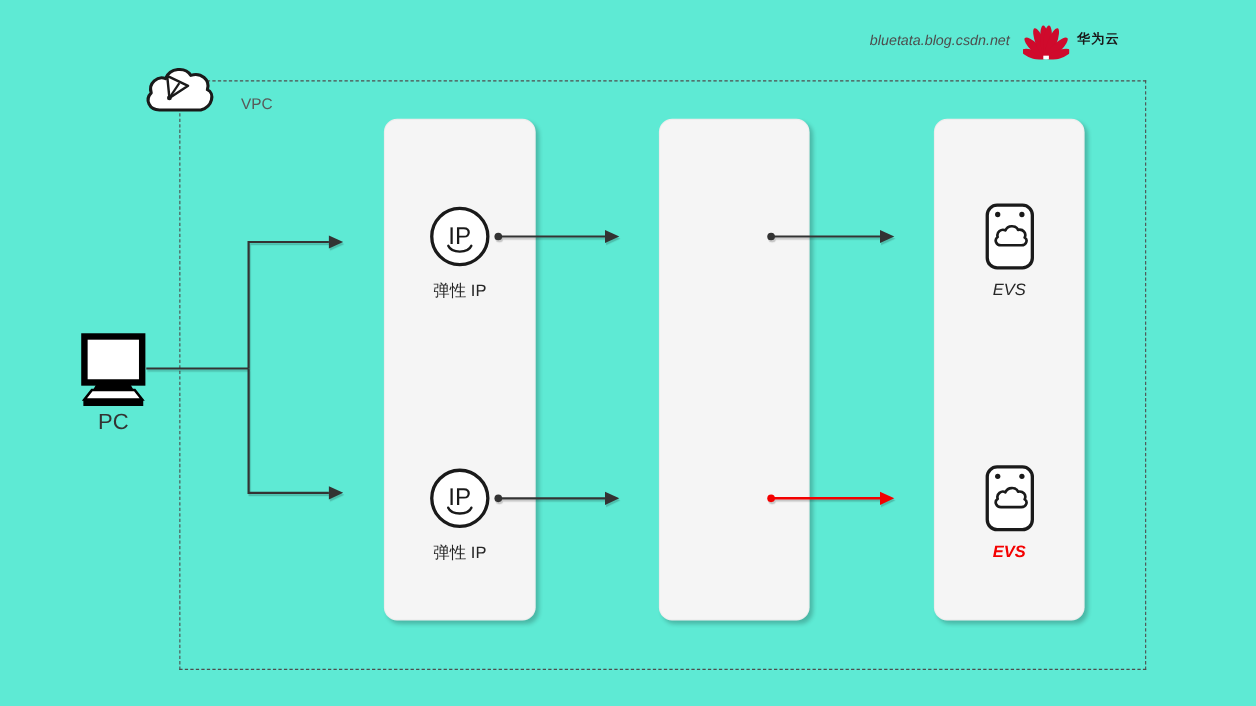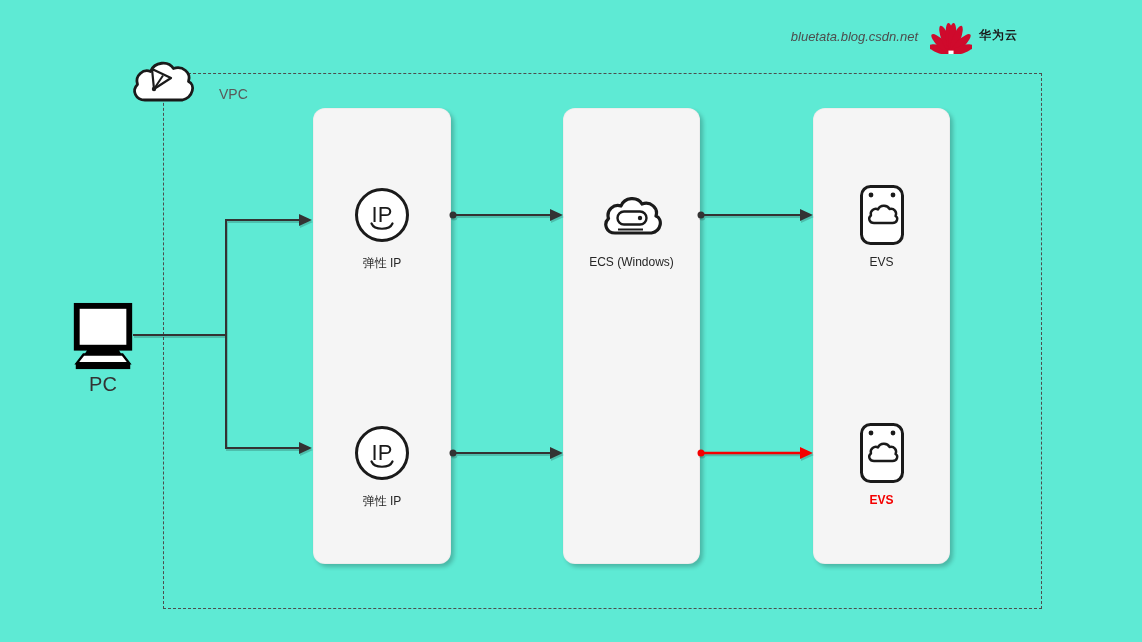--- a/index.html
+++ b/index.html
@@ -15,29 +15,29 @@
   
   .vpc-box{position:absolute;left:163px;top:73px;width:877px;height:534px;
            border:1px dashed #4d4d4d;}
   .vpc-cloud{position:absolute;left:130px;top:55px;width:66px;height:52px;z-index:3;}
   .vpc-label{position:absolute;left:219px;top:86px;font-size:14px;color:#595959;}
   
   .pc-icon{position:absolute;left:71px;top:302px;width:64px;height:70px;}
   .pc-label{position:absolute;left:71px;top:373px;width:64px;text-align:center;font-size:20px;color:#333;}
   
   .card{position:absolute;top:108px;height:456px;background:#f5f5f5;border-radius:12px;
-        box-shadow:3px 3px 4px rgba(0,0,0,.22), inset 0 0 0 1px rgba(0,0,0,.03);}
+        box-shadow:3px 3px 4px rgba(0,0,0,.22), inset 0 0 0 1px rgba(0,0,0,.03);margin-left:36px;}
   .card.c1{left:313px;width:138px;}
   .card.c2{left:563px;width:137px;}
-  .card.c3{left:813px;width:137px;}
+  .card.c3{left:813px;width:137px;font-style:italic;}
   .item{position:absolute;left:0;right:0;display:flex;flex-direction:column;align-items:center;}
   .item.r1{top:78px;}
   .item.r2{top:316px;}
   .icon-box{height:58px;display:flex;align-items:center;justify-content:center;}
-  .item-label{margin-top:11px;font-size:12px;color:#262626;white-space:nowrap;}
+  .item-label{margin-top:11px;font-size:15px;color:#262626;white-space:nowrap;}
   .item-label.red{color:#f40000;font-weight:bold;}
   
   .wires{position:absolute;left:0;top:0;width:1142px;height:642px;pointer-events:none;
          filter:drop-shadow(1px 2px 0px rgba(0,0,0,.18));z-index:2;}
   .ic{stroke:#1a1a1a;fill:#fff;}
 </style>
 </head>
 <body>
 
 <div id="stage">
@@ -94,31 +94,20 @@
           <circle class="ic" cx="29" cy="29" r="25.5" stroke-width="3"></circle>
           <text x="29" y="35.5" text-anchor="middle" font-size="22" fill="#1a1a1a" font-family="inherit">IP</text>
           <path d="M18.5 37.5 C21.5 44.5 36.5 44.5 39.5 37.5" fill="none" stroke="#1a1a1a" stroke-width="2.2" stroke-linecap="round"></path>
         </svg>
       </div>
       <div class="item-label">弹性 IP</div>
     </div>
   </div>
 
   <div class="card c2">
-    <div class="item r1">
-      <div class="icon-box">
-        <svg width="60" height="48" viewBox="0 0 60 48">
-          <path class="ic" stroke-width="3.2" stroke-linejoin="round" d="M13 42 C4.5 42 1 33 6.5 27.5 C4 19 12 12.5 19 15 C22.5 6 35.5 5 40 13 C48.5 10 56.5 17 54 25 C61 28 59.5 40 49.5 42 Z"></path>
-          <rect class="ic" x="15.5" y="20.5" width="29" height="13" rx="6.5" stroke-width="2.4"></rect>
-          <circle cx="38" cy="27" r="2.2" fill="#1a1a1a"></circle>
-          <line x1="16" y1="38.5" x2="41" y2="38.5" stroke="#1a1a1a" stroke-width="2"></line>
-        </svg>
-      </div>
-      <div class="item-label">ECS (Windows)</div>
-    </div>
   </div>
 
   <div class="card c3">
     <div class="item r1">
       <div class="icon-box">
         <svg width="46" height="62" viewBox="0 0 46 62">
           <rect class="ic" x="2.5" y="2.5" width="41" height="57" rx="9" stroke-width="3"></rect>
           <circle cx="12" cy="11" r="2.4" fill="#1a1a1a"></circle>
           <circle cx="34" cy="11" r="2.4" fill="#1a1a1a"></circle>
           <path class="ic" stroke-width="2.4" stroke-linejoin="round" d="M15 39 C10.5 39 8.5 34 12 31.5 C10.5 27 15.5 23.5 19 25.5 C21 20.5 28.5 20.5 30.5 25 C35 24 38.5 28 36.5 32 C39.5 33.5 38.5 39 33.5 39 Z"></path>

